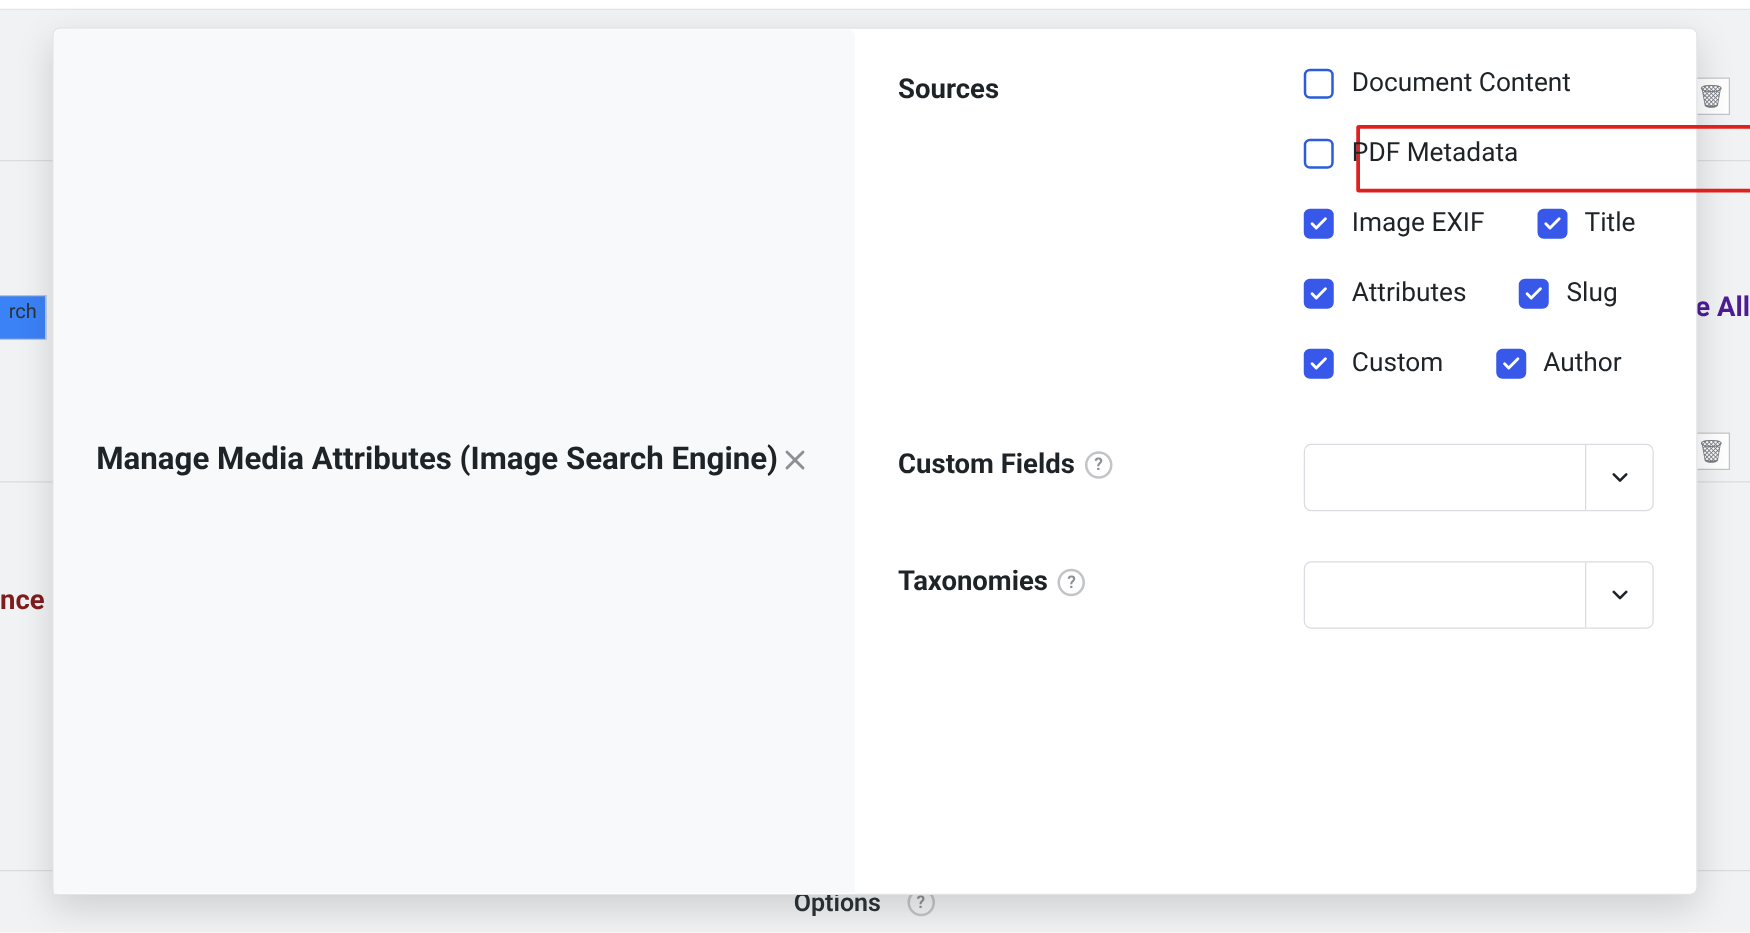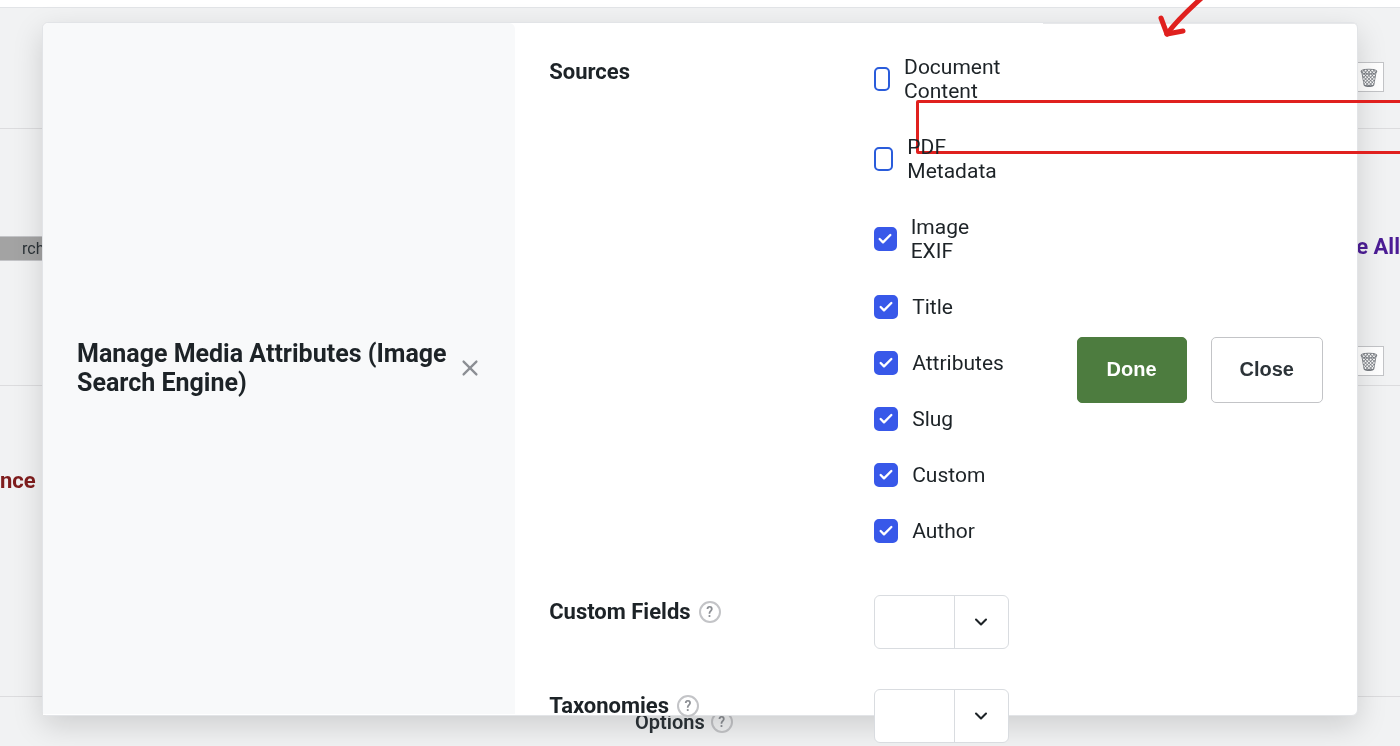--- a/index.html
+++ b/index.html
@@ -15,24 +15,24 @@
     
     .bg-layer {
       position: absolute;
       inset: 0;
       z-index: 0;
       color: #787c82;
       font-size: 20px;
     }
     .bg-trash-1 { position: absolute; right: 16px; top: 62px; width: 30px; height: 30px; border: 1px solid #c3c4c7; background: #fff; display: flex; align-items: center; justify-content: center; font-size: 18px; }
     .bg-trash-2 { position: absolute; right: 16px; top: 346px; width: 30px; height: 30px; border: 1px solid #c3c4c7; background: #fff; display: flex; align-items: center; justify-content: center; font-size: 18px; }
-    .bg-rch { position: absolute; left: 0; top: 236px; height: 25px; padding: 2px 22px; border: 1px solid #c3c4c7; border-left: none; background: #a3a3a3; font-size: 16px; color: #2c3338; }
+    .bg-rch { position: absolute; left: 0; top: 236px; height: 36px; padding: 2px 7px; border: 1px solid #c3c4c7; border-left: none; background: #3b82f6; font-size: 16px; color: #2c3338; }
     .bg-eall { position: absolute; right: 0; top: 234px; font-size: 22px; font-weight: 700; color: #4c1d95; }
     .bg-nce { position: absolute; left: 0; top: 468px; font-size: 22px; font-weight: 700; color: #7f1d1d; }
-    .bg-options { position: absolute; left: 635px; bottom: 12px; font-size: 20px; font-weight: 600; color: #2c3338; display: flex; align-items: center; gap: 6px; }
+    .bg-options { position: absolute; left: 635px; bottom: 12px; font-size: 20px; font-weight: 600; color: #2c3338; display: flex; align-items: center; gap: 21px; }
     .bg-line-1 { position: absolute; left: 0; right: 0; top: 385px; border-top: 1px solid #dcdcde; }
     .bg-line-2 { position: absolute; left: 0; right: 0; top: 128px; border-top: 1px solid #dcdcde; }
     .bg-line-3 { position: absolute; left: 0; right: 0; top: 696px; border-top: 1px solid #dcdcde; }
     .bg-top-bar { position: absolute; left: 0; right: 0; top: 0; height: 8px; background: #fff; border-bottom: 1px solid #e2e4e7; }
 
     .modal {
       position: absolute;
       left: 42px;
       top: 22px;
       width: 1316px;
@@ -322,23 +322,13 @@
           <div class="select-caret">
             <svg viewBox="0 0 24 24" fill="none" stroke-width="2.5" stroke-linecap="round" stroke-linejoin="round">
                 <polyline points="6 9 12 15 18 9"></polyline>
               </svg>
           </div>
         </div>
       </div>
     </div>
   </div>
 
-  <div class="modal-footer">
-    <div class="annotation-arrow">
-      <svg viewBox="0 0 90 80">
-        <path d="M 78 4 C 60 22, 40 36, 24 58" fill="none" stroke="#e0201e" stroke-width="5" stroke-linecap="round"></path>
-        <path d="M 18 42 L 24 58 L 40 55" fill="none" stroke="#e0201e" stroke-width="5" stroke-linecap="round" stroke-linejoin="round"></path>
-      </svg>
-    </div>
-    <button class="btn btn-primary">Done</button>
-    <button class="btn">Close</button>
-  </div>
 </div>
 
 </body></html>

